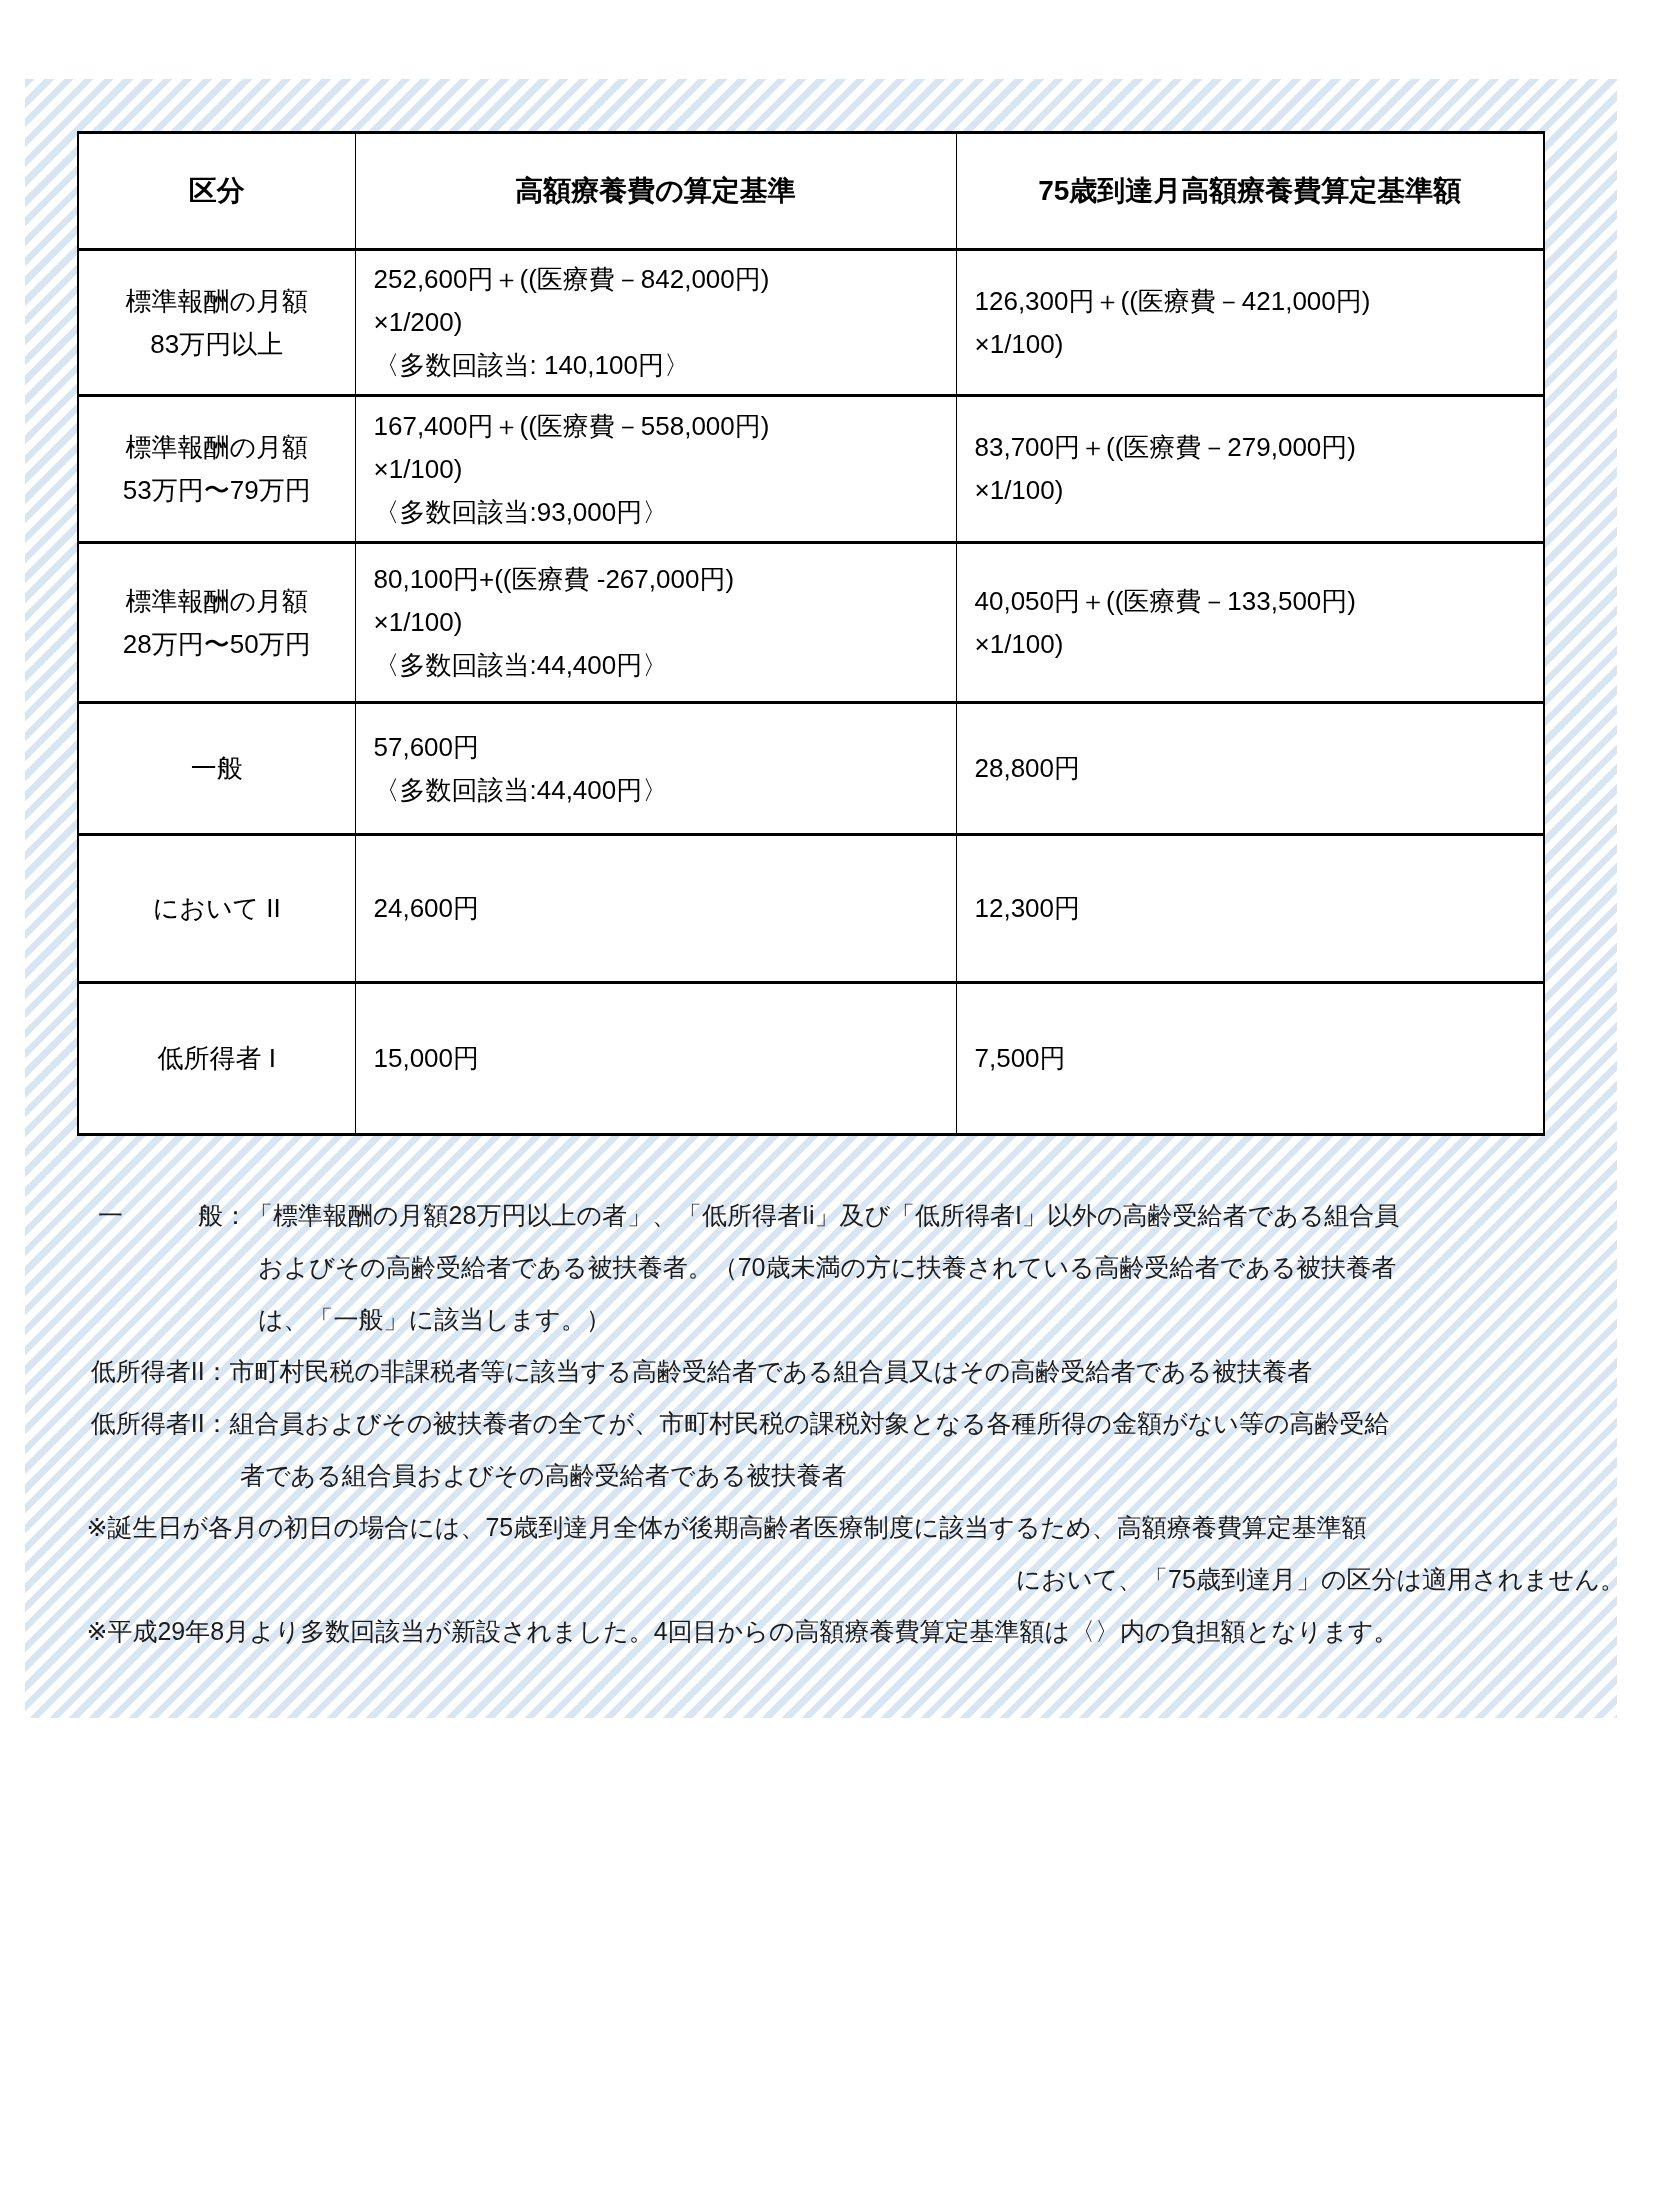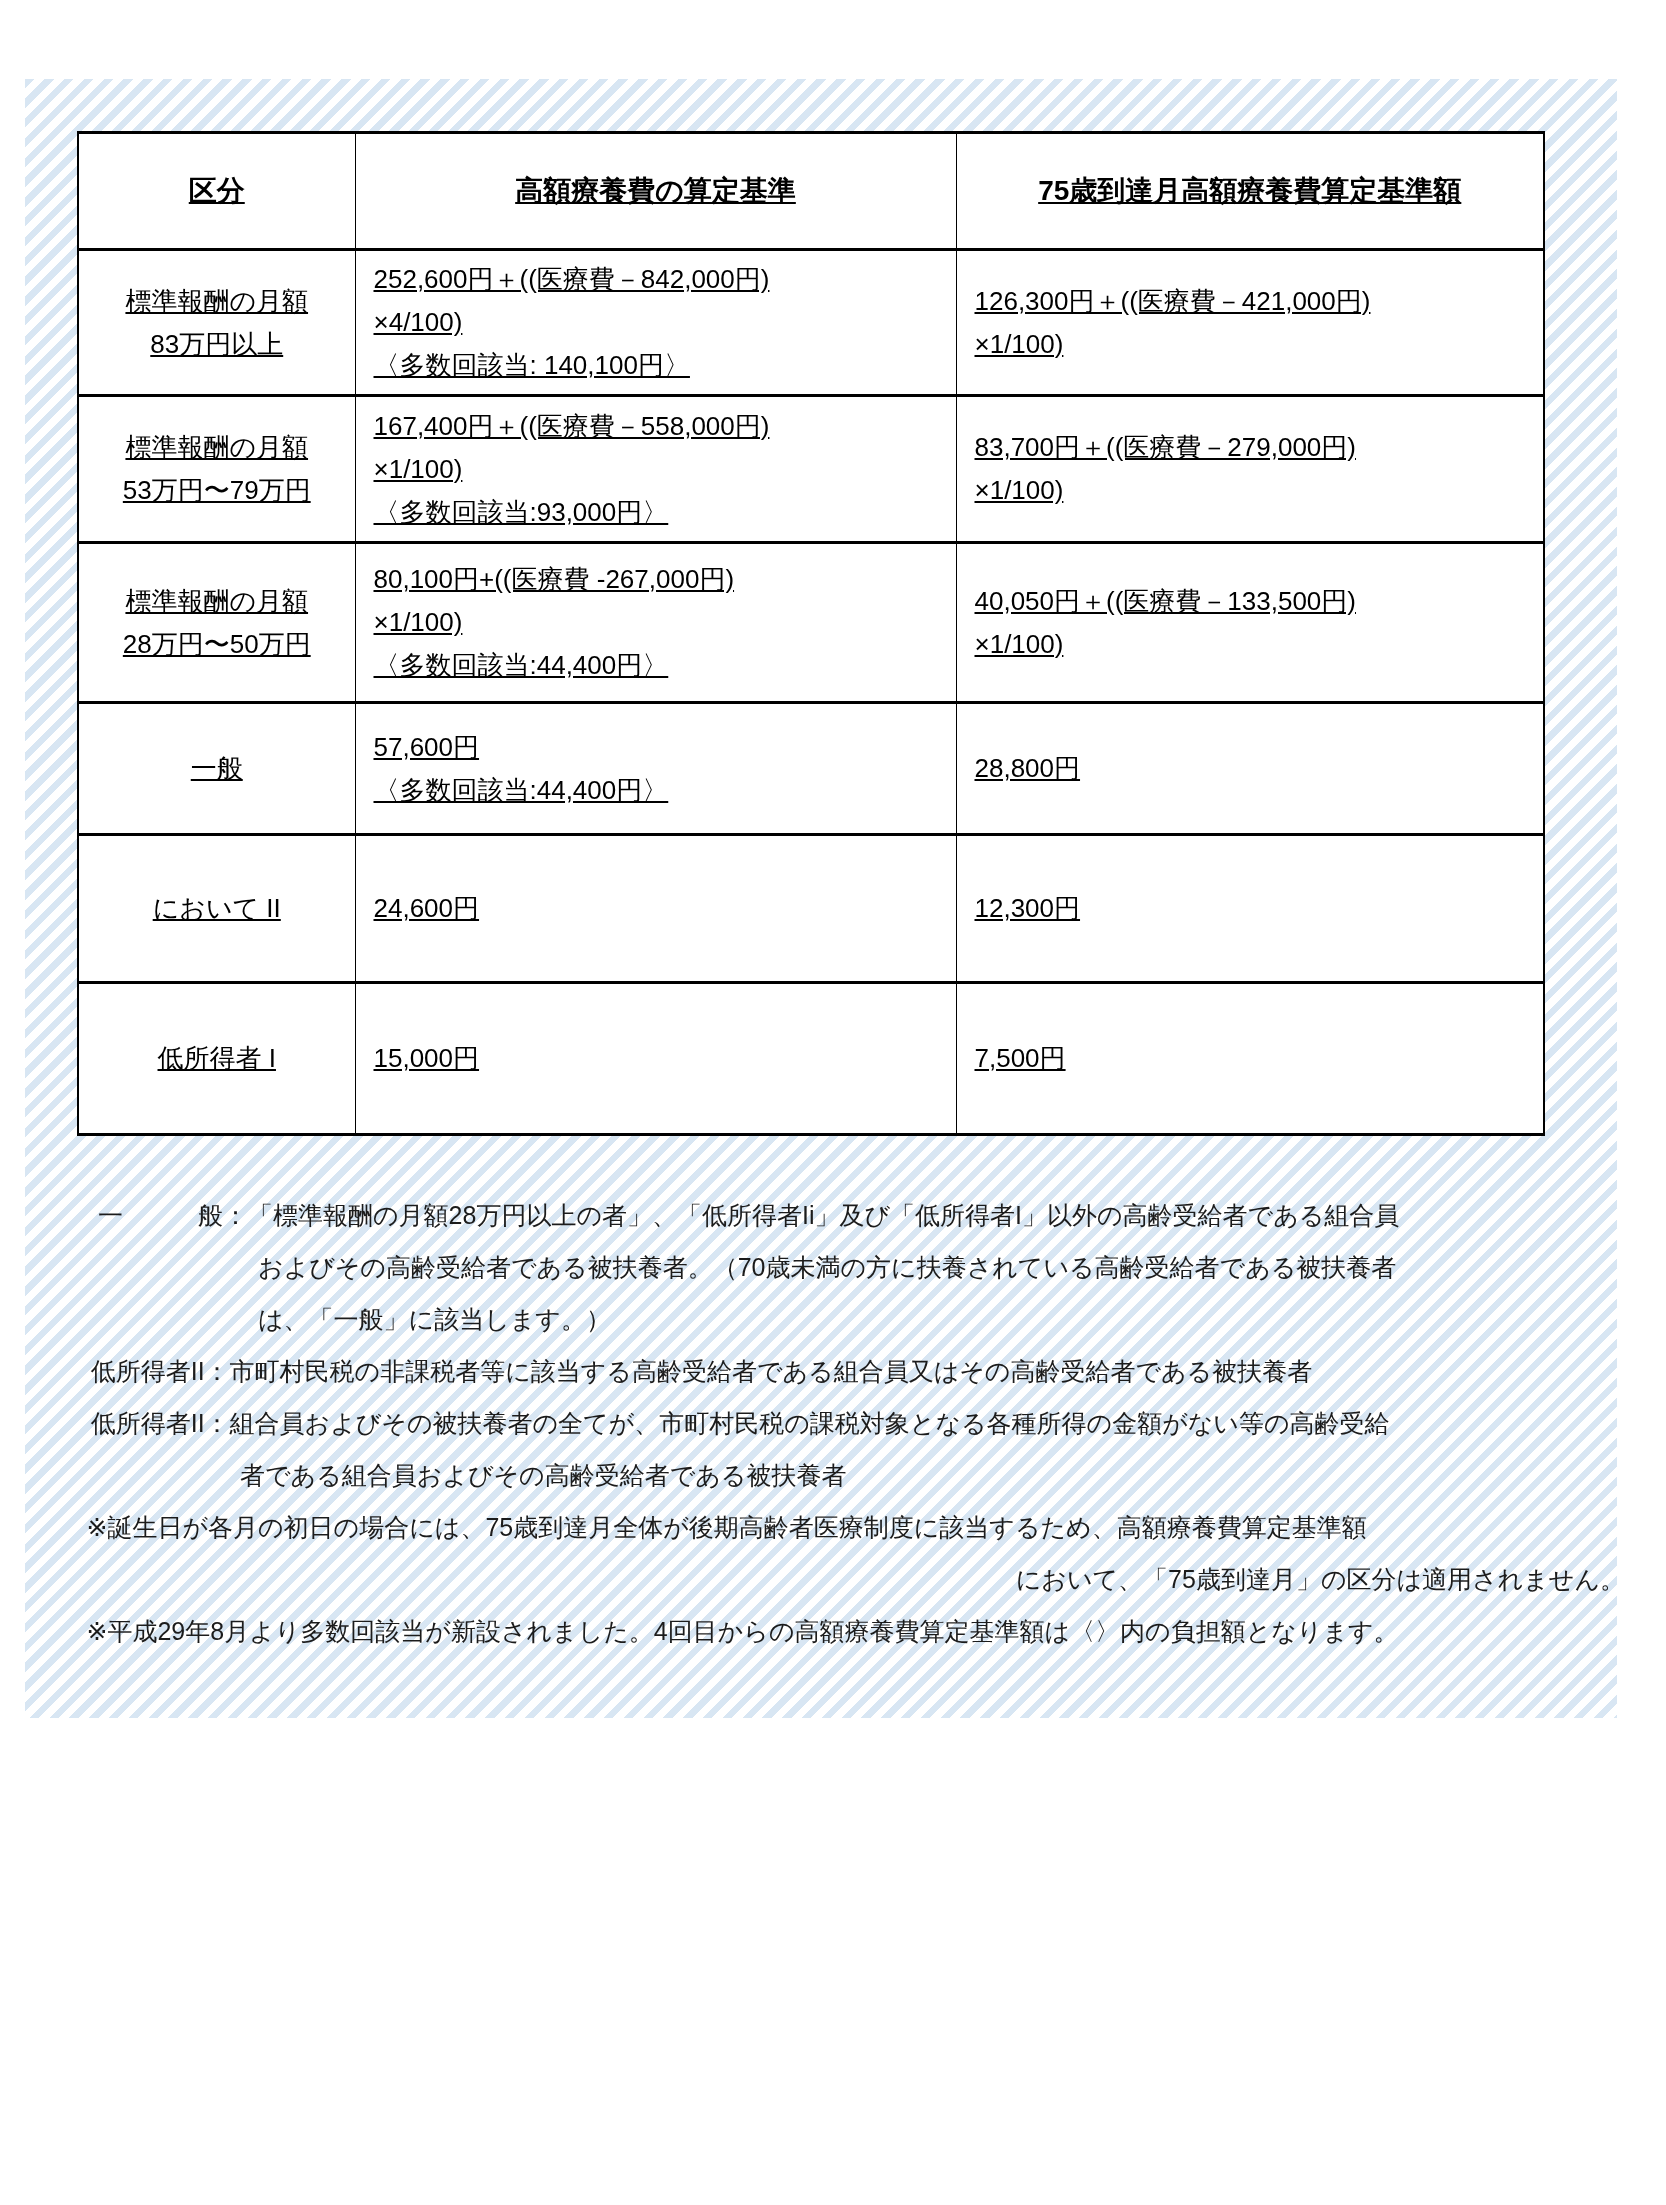--- a/index.html
+++ b/index.html
@@ -31,21 +31,20 @@
   }
   table.benefits-table {
     position: absolute;
     left: 77px;
     top: 131px;
     width: 1466px;
     border-collapse: collapse;
     table-layout: fixed;
     background: #ffffff;
     border: 2.5px solid #000000;
-    text-decoration: underline;
   }
   .benefits-table th,
   .benefits-table td {
     border-top: 3.3px solid #000000;
     border-bottom: 3.3px solid #000000;
     border-left: 1.7px solid #000000;
     border-right: 1.7px solid #000000;
     vertical-align: middle;
     white-space: pre-line;
     box-sizing: border-box;
@@ -112,21 +111,21 @@
       <th>区分</th>
       <th>高額療養費の算定基準</th>
       <th>75歳到達月高額療養費算定基準額</th>
     </tr>
   </thead>
   <tbody>
     <tr class="rh-1">
       <td class="cell-category">標準報酬の月額
 83万円以上</td>
       <td class="cell-value">252,600円＋((医療費－842,000円)
-×4/100)
+×1/200)
 〈多数回該当: 140,100円〉</td>
       <td class="cell-value">126,300円＋((医療費－421,000円)
 ×1/100)</td>
     </tr>
     <tr class="rh-2">
       <td class="cell-category">標準報酬の月額
 53万円〜79万円</td>
       <td class="cell-value">167,400円＋((医療費－558,000円)
 ×1/100)
 〈多数回該当:93,000円〉</td>

